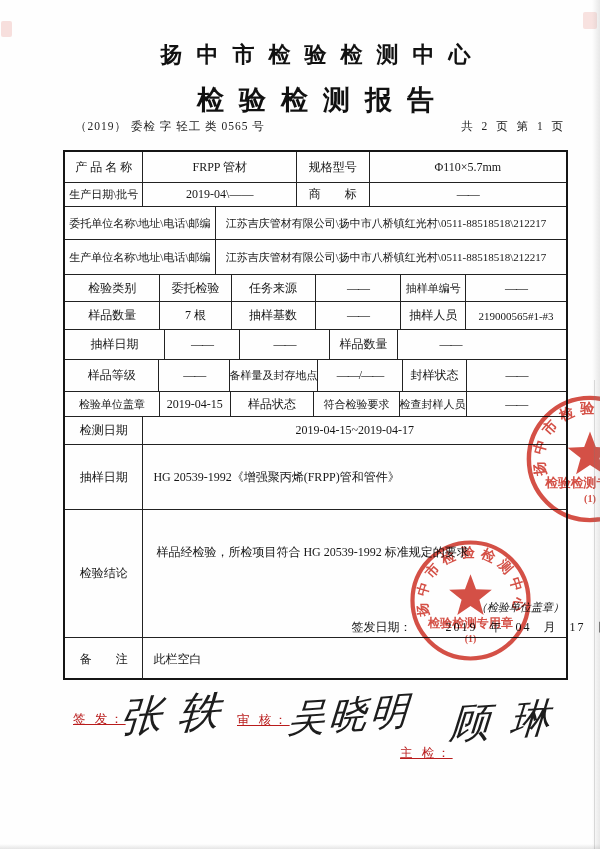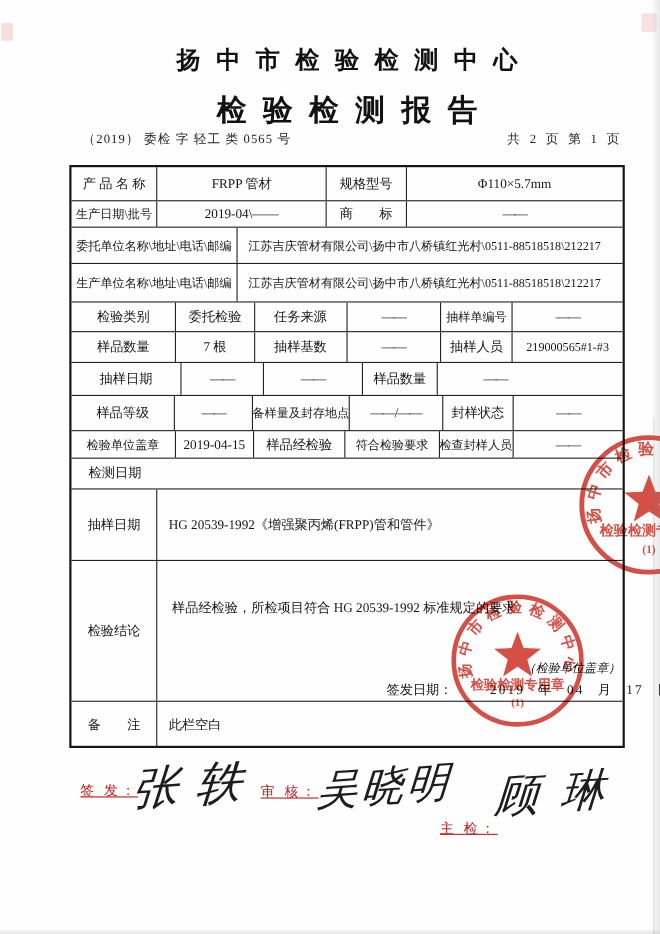--- a/index.html
+++ b/index.html
@@ -157,28 +157,29 @@
       <div class="cell cc2 dash">——</div>
       <div class="cell cc3 small">备样量及封存地点</div>
       <div class="cell cc4 dash">——/——</div>
       <div class="cell cc5">封样状态</div>
       <div class="cell cc6 dash">——</div>
     </div>
 
     <div class="row h9">
       <div class="cell cc1 small">检验单位盖章</div>
       <div class="cell cc2">2019-04-15</div>
-      <div class="cell cc3">样品经检验</div>
+      <div class="cell cc3">样品状态</div>
       <div class="cell cc4 small">符合检验要求</div>
       <div class="cell cc5 small">检查封样人员</div>
       <div class="cell cc6 dash">——</div>
     </div>
 
     <div class="row h10">
       <div class="cell cd1">检测日期</div>
+      <div class="cell cd2">2019-04-15~2019-04-17</div>
     </div>
 
     <div class="row h11">
       <div class="cell cd1">抽样日期</div>
       <div class="cell cd2 left">HG 20539-1992《增强聚丙烯(FRPP)管和管件》</div>
     </div>
 
     <div class="row h12">
       <div class="cell cd1">检验结论</div>
       <div class="cell cd2 concl">

